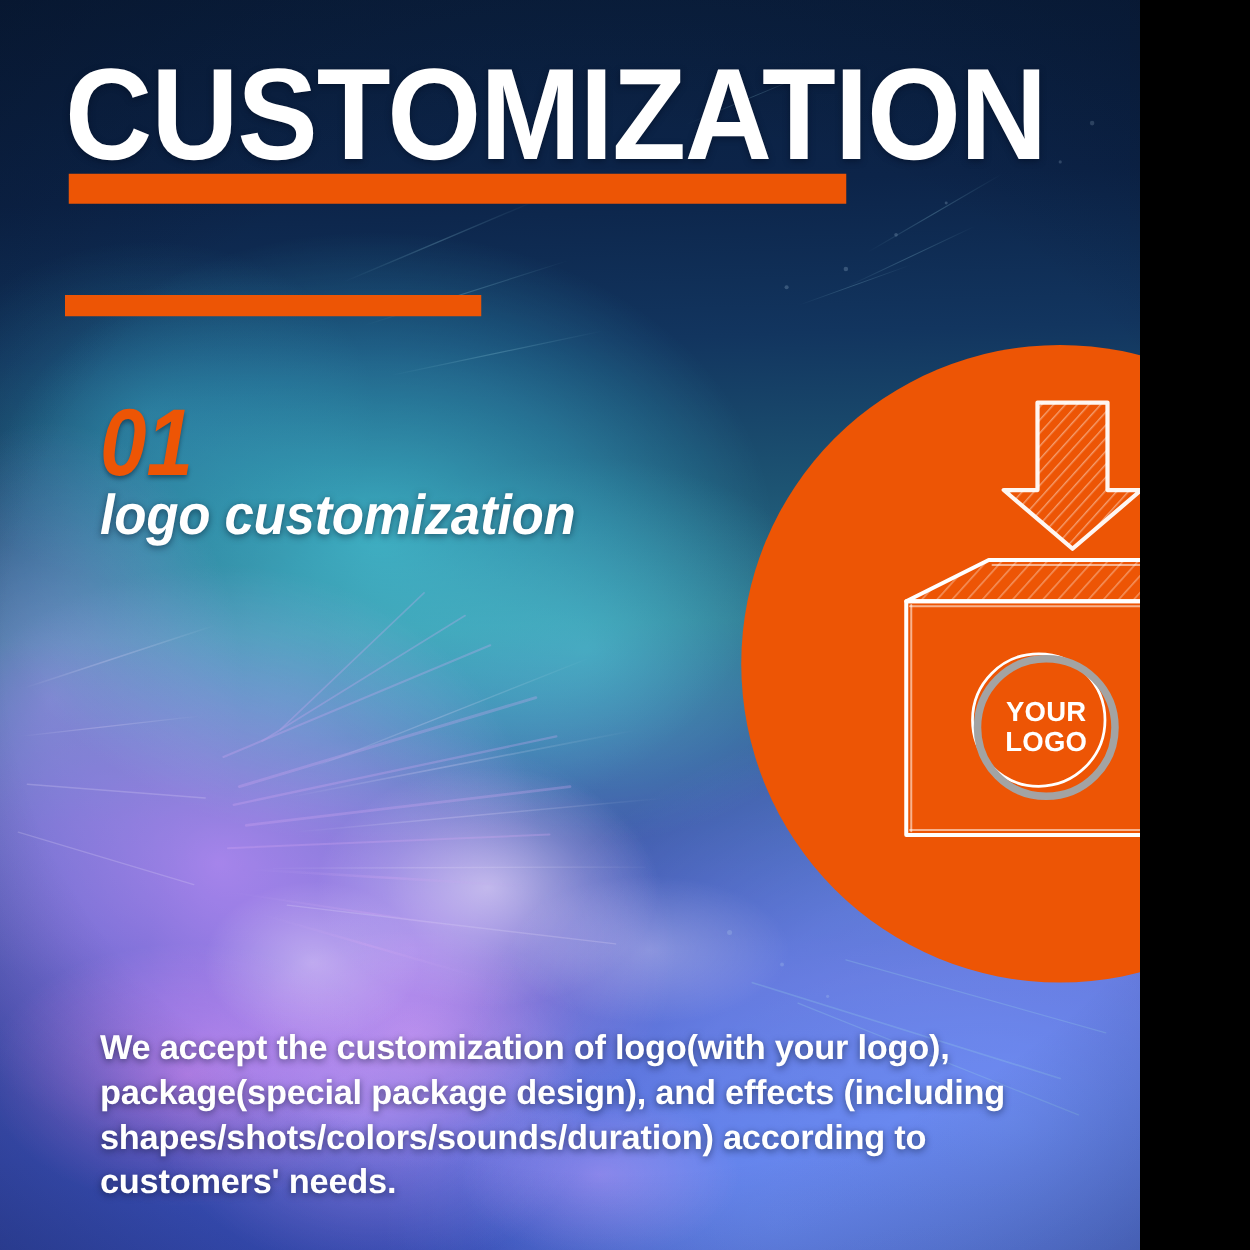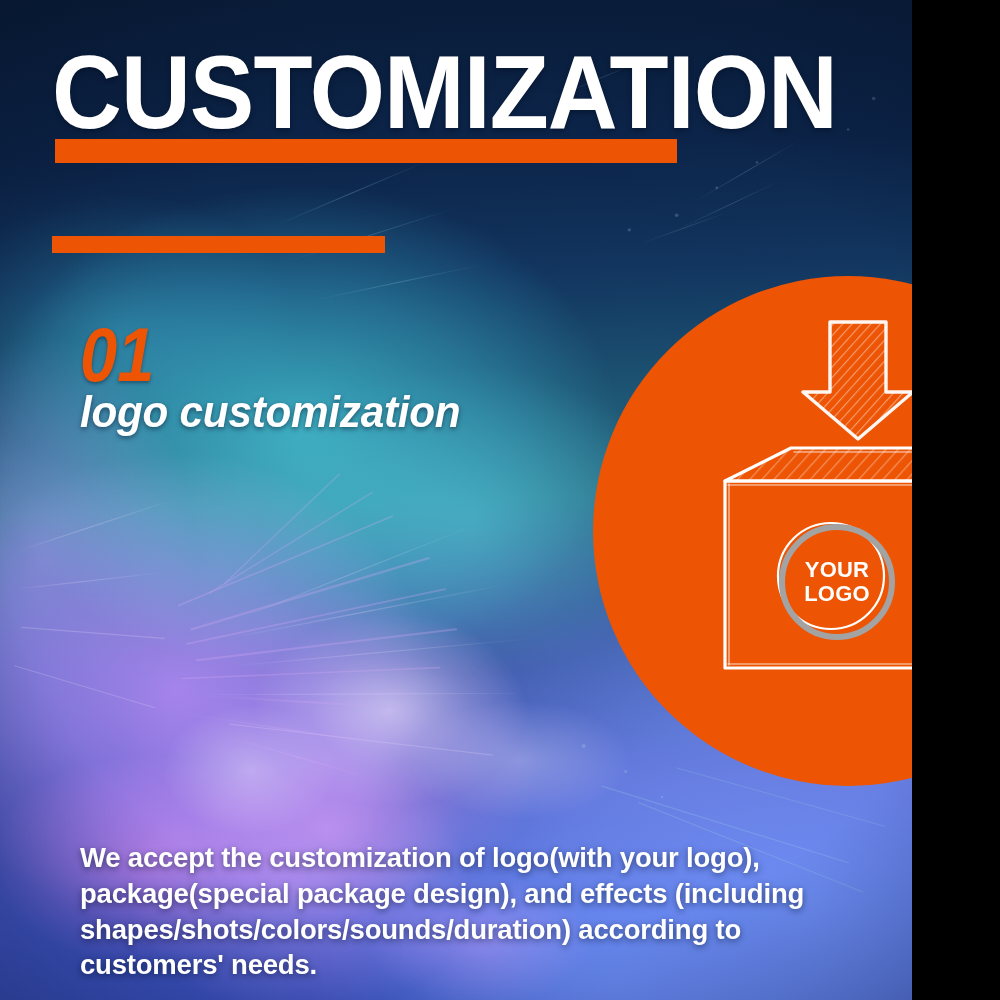--- a/index.html
+++ b/index.html
@@ -167,21 +167,21 @@
     height: 0;
     overflow: visible;
   }
   .item-1 { margin-bottom: 14px; }
   .item-2 { margin-bottom: 16px; }
 
   
   .body-copy {
     position: absolute;
     left: 80px;
-    top: 840px;
+    top: 820px;
     width: 770px;
     font-family: "Liberation Sans", sans-serif;
     font-weight: 700;
     font-size: 27.5px;
     line-height: 1.30;
     color: #ffffff;
     letter-spacing: -0.2px;
     text-shadow: 0 2px 6px rgba(4,14,38,0.55);
   }
 

